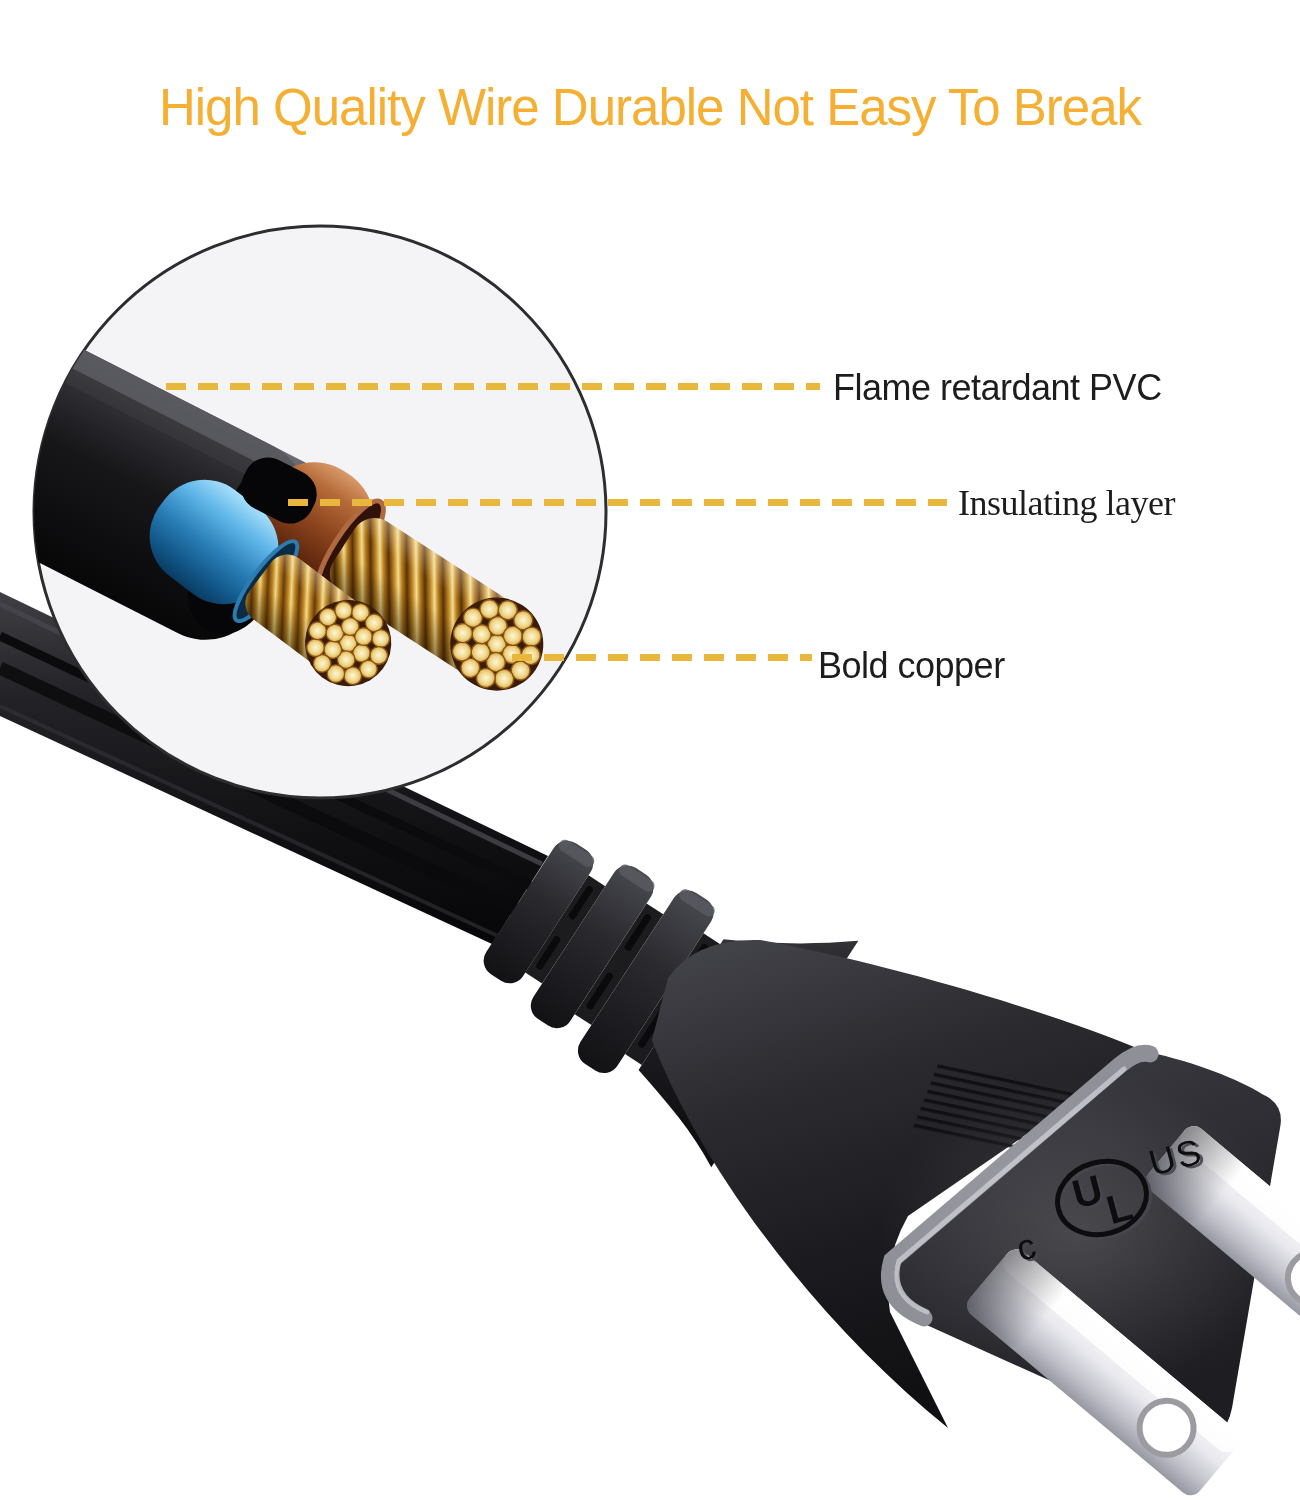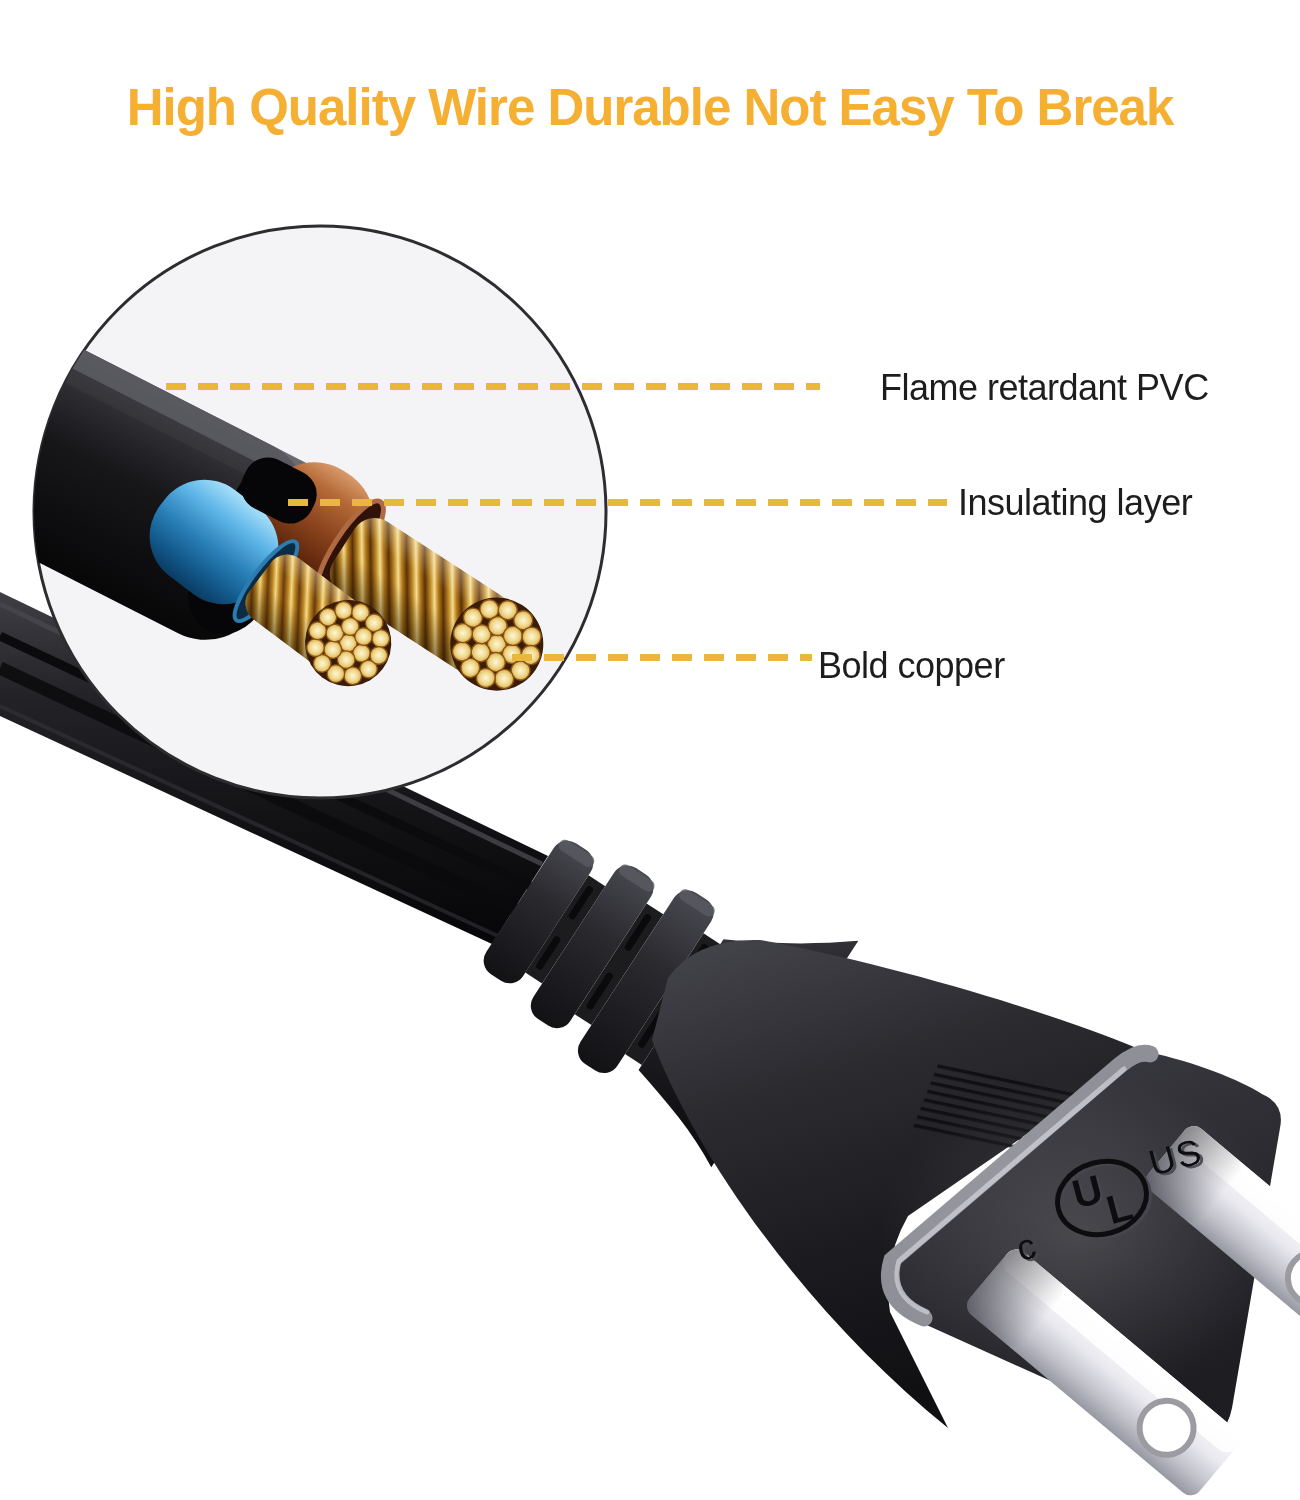--- a/index.html
+++ b/index.html
@@ -13,39 +13,39 @@
     position:relative;
     width:1300px;height:1500px;
     background:var(--background,#fff);
     overflow:hidden;
     font-family:"Liberation Sans",sans-serif;
   }
   .scene{position:absolute;left:0;top:0;width:1300px;height:1500px;}
   .headline{
     position:absolute;left:0;top:78px;width:100%;
     text-align:center;
-    font-size:51px;font-weight:bold;letter-spacing:-1px;line-height:60px;
+    font-size:51px;font-weight:normal;letter-spacing:-1px;line-height:60px;
     color:var(--title-text,#F5AF33);
     white-space:nowrap;
   }
   .leader{
     position:absolute;height:7px;
     background:repeating-linear-gradient(90deg,var(--leader-line,#EAB73D) 0 20px,transparent 20px 32px);
   }
   .leader-pvc{left:166px;top:383px;width:654px;}
   .leader-insulating{left:288px;top:499px;width:659px;}
   .leader-copper{left:512px;top:654px;width:300px;}
   .callout-label{
     position:absolute;
     font-size:36px;line-height:46px;letter-spacing:-0.5px;
     color:var(--label-text,#1D1D1D);
     white-space:nowrap;
   }
-  .label-pvc{left:880px;top:365px;}
-  .label-insulating{left:958px;top:480px;}
+  .label-pvc{left:833px;top:365px;}
+  .label-insulating{left:958px;top:480px;font-family:Liberation Serif, serif;}
   .label-copper{left:818px;top:635px;margin-top:8px;}
 </style>
 </head>
 <body>
 
 <div class="page">
 
   <svg class="scene" viewBox="0 0 1300 1500" aria-hidden="true">
     <defs>
       <linearGradient id="cableGrad" x1="0" y1="0" x2="0" y2="1">

